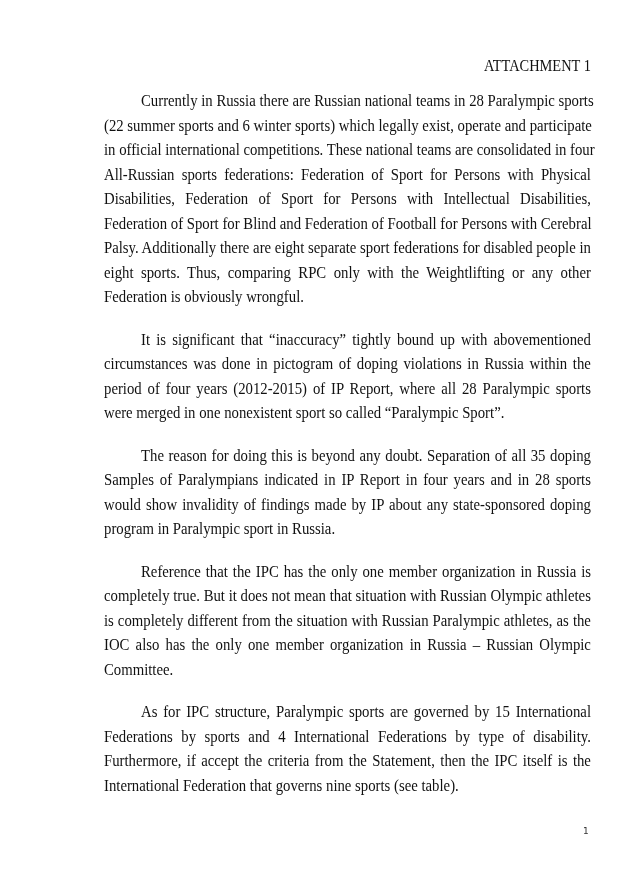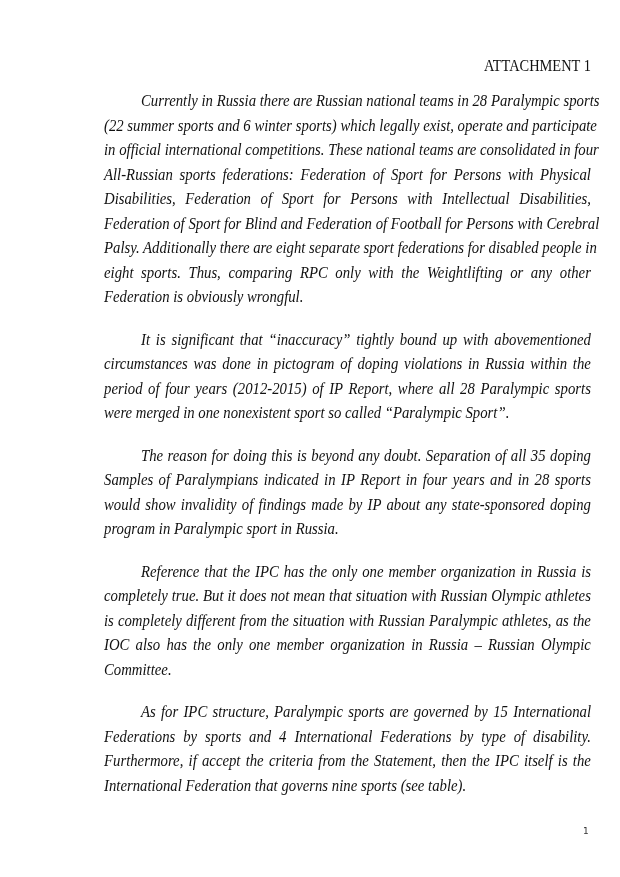--- a/index.html
+++ b/index.html
@@ -30,21 +30,20 @@
     letter-spacing: 0;
     transform: scaleX(0.9);
     transform-origin: right center;
     white-space: nowrap;
   }
   .body-text {
     position: absolute;
     left: 89px;
     width: 487px;
     top: 89px;
-    font-style: italic;
   }
   .para {
     margin: 0;
   }
   .line {
     display: block;
     height: 24.5px;
     line-height: 24.5px;
     font-size: 16.4px;
     white-space: nowrap;

